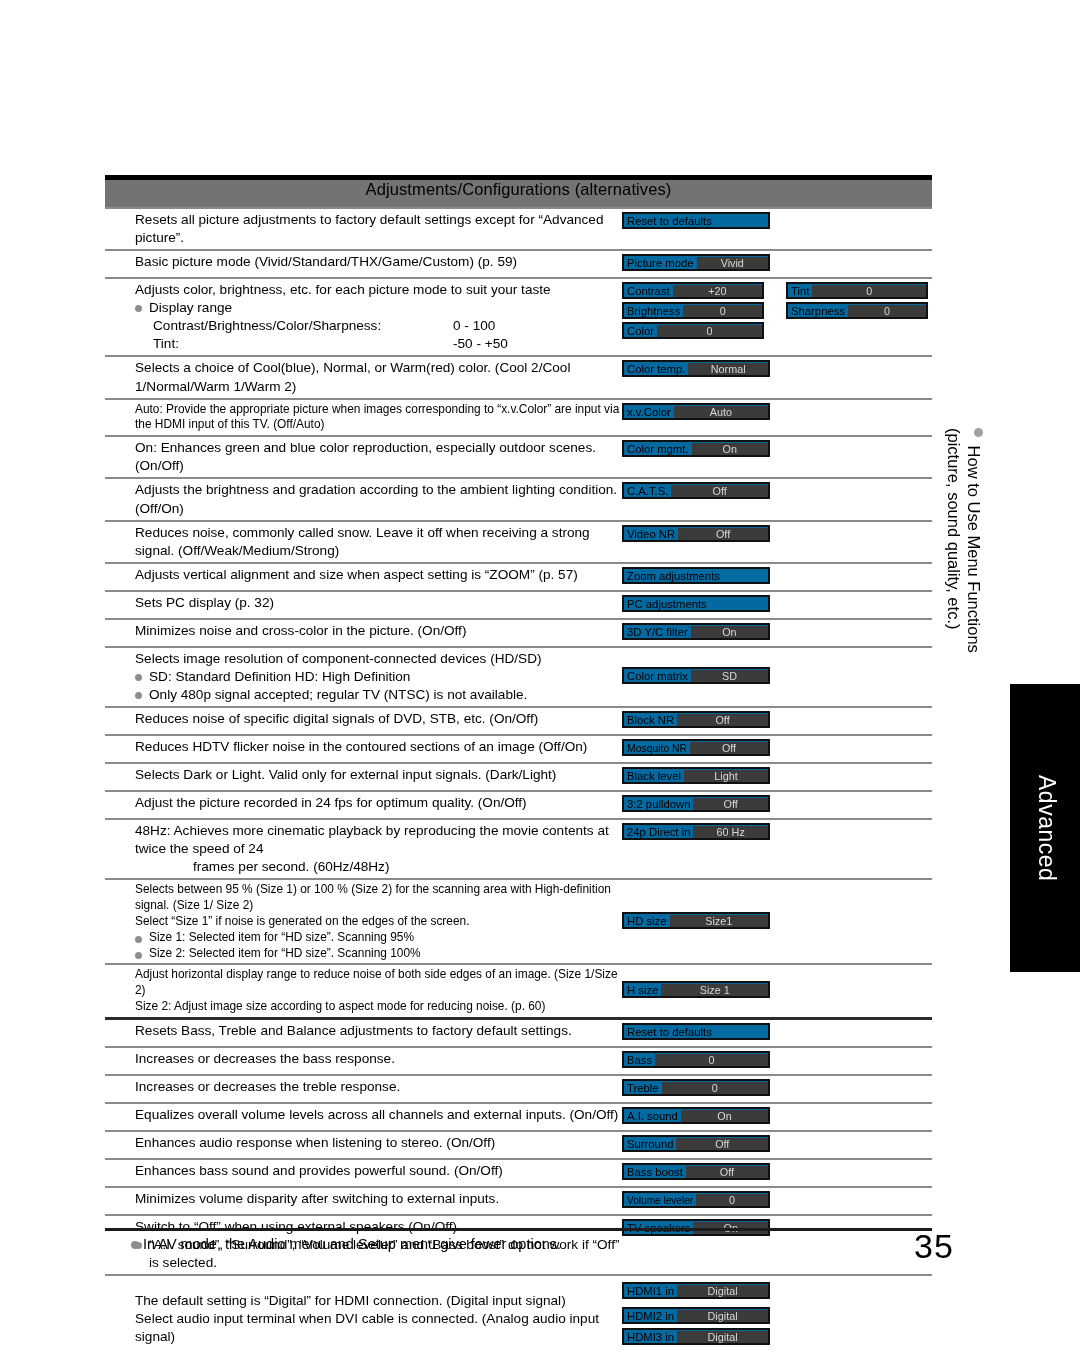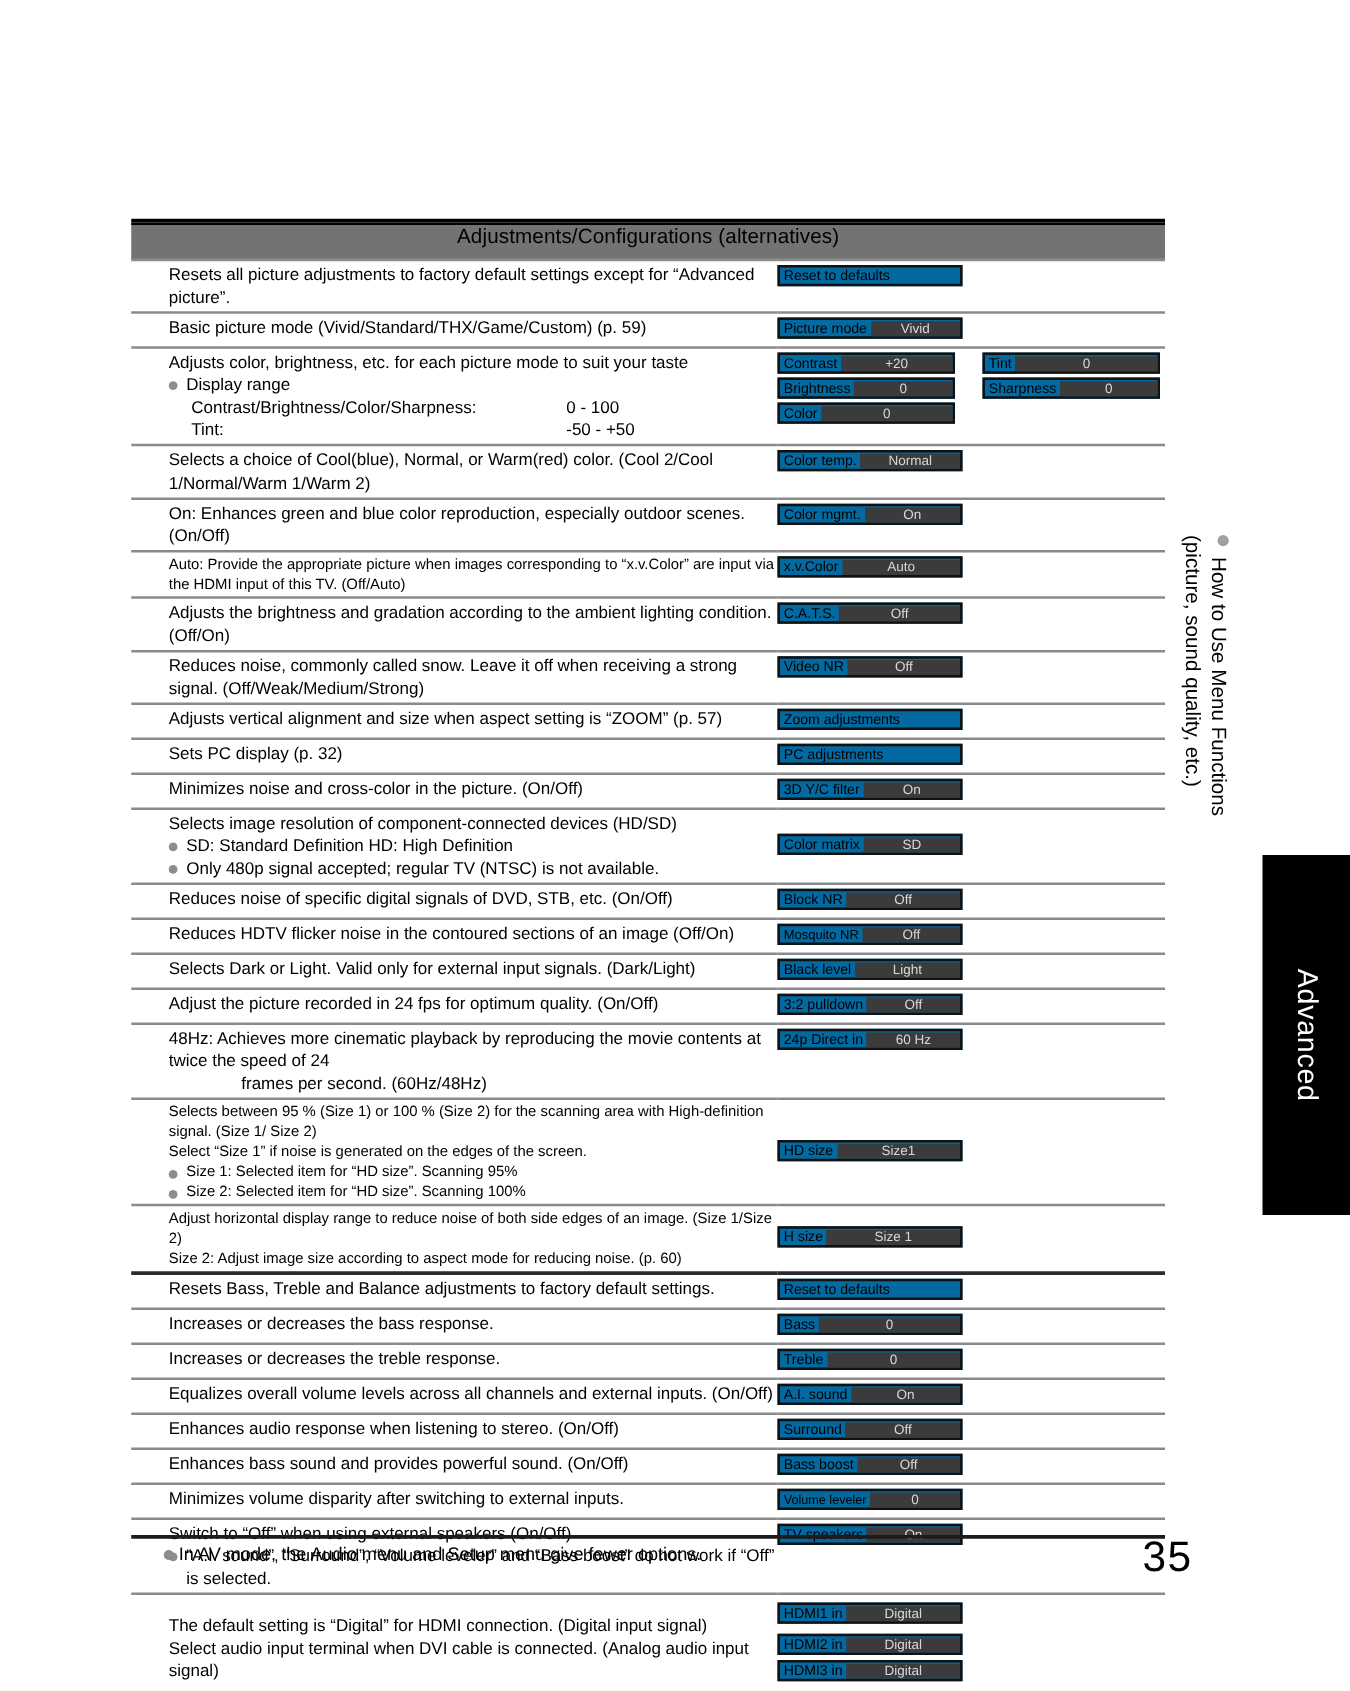--- a/index.html
+++ b/index.html
@@ -273,35 +273,35 @@
     <tr class="trow">
       <td class="cell-desc">Selects a choice of Cool(blue), Normal, or Warm(red) color. (Cool 2/Cool 1/Normal/Warm 1/Warm 2)</td>
       <td class="cell-chip">
         <div class="chip">
           <span class="chip-label">Color temp.</span>
           <span class="chip-value">Normal</span>
         </div>
       </td>
     </tr>
     <tr class="trow">
+      <td class="cell-desc tight">Auto: Provide the appropriate picture when images corresponding to “x.v.Color” are input via the HDMI input of this TV. (Off/Auto)</td>
+      <td class="cell-chip">
+        <div class="chip">
+          <span class="chip-label">x.v.Color</span>
+          <span class="chip-value">Auto</span>
+        </div>
+      </td>
+    </tr>
+
+    <tr class="trow">
       <td class="cell-desc">On:  Enhances green and blue color reproduction, especially outdoor scenes. (On/Off)</td>
       <td class="cell-chip">
         <div class="chip">
           <span class="chip-label">Color mgmt.</span>
           <span class="chip-value">On</span>
-        </div>
-      </td>
-    </tr>
-
-    <tr class="trow">
-      <td class="cell-desc tight">Auto: Provide the appropriate picture when images corresponding to “x.v.Color” are input via the HDMI input of this TV. (Off/Auto)</td>
-      <td class="cell-chip">
-        <div class="chip">
-          <span class="chip-label">x.v.Color</span>
-          <span class="chip-value">Auto</span>
         </div>
       </td>
     </tr>
 
     <tr class="trow">
       <td class="cell-desc">Adjusts the brightness and gradation according to the ambient lighting condition. (Off/On)</td>
       <td class="cell-chip">
         <div class="chip">
           <span class="chip-label">C.A.T.S.</span>
           <span class="chip-value">Off</span>

